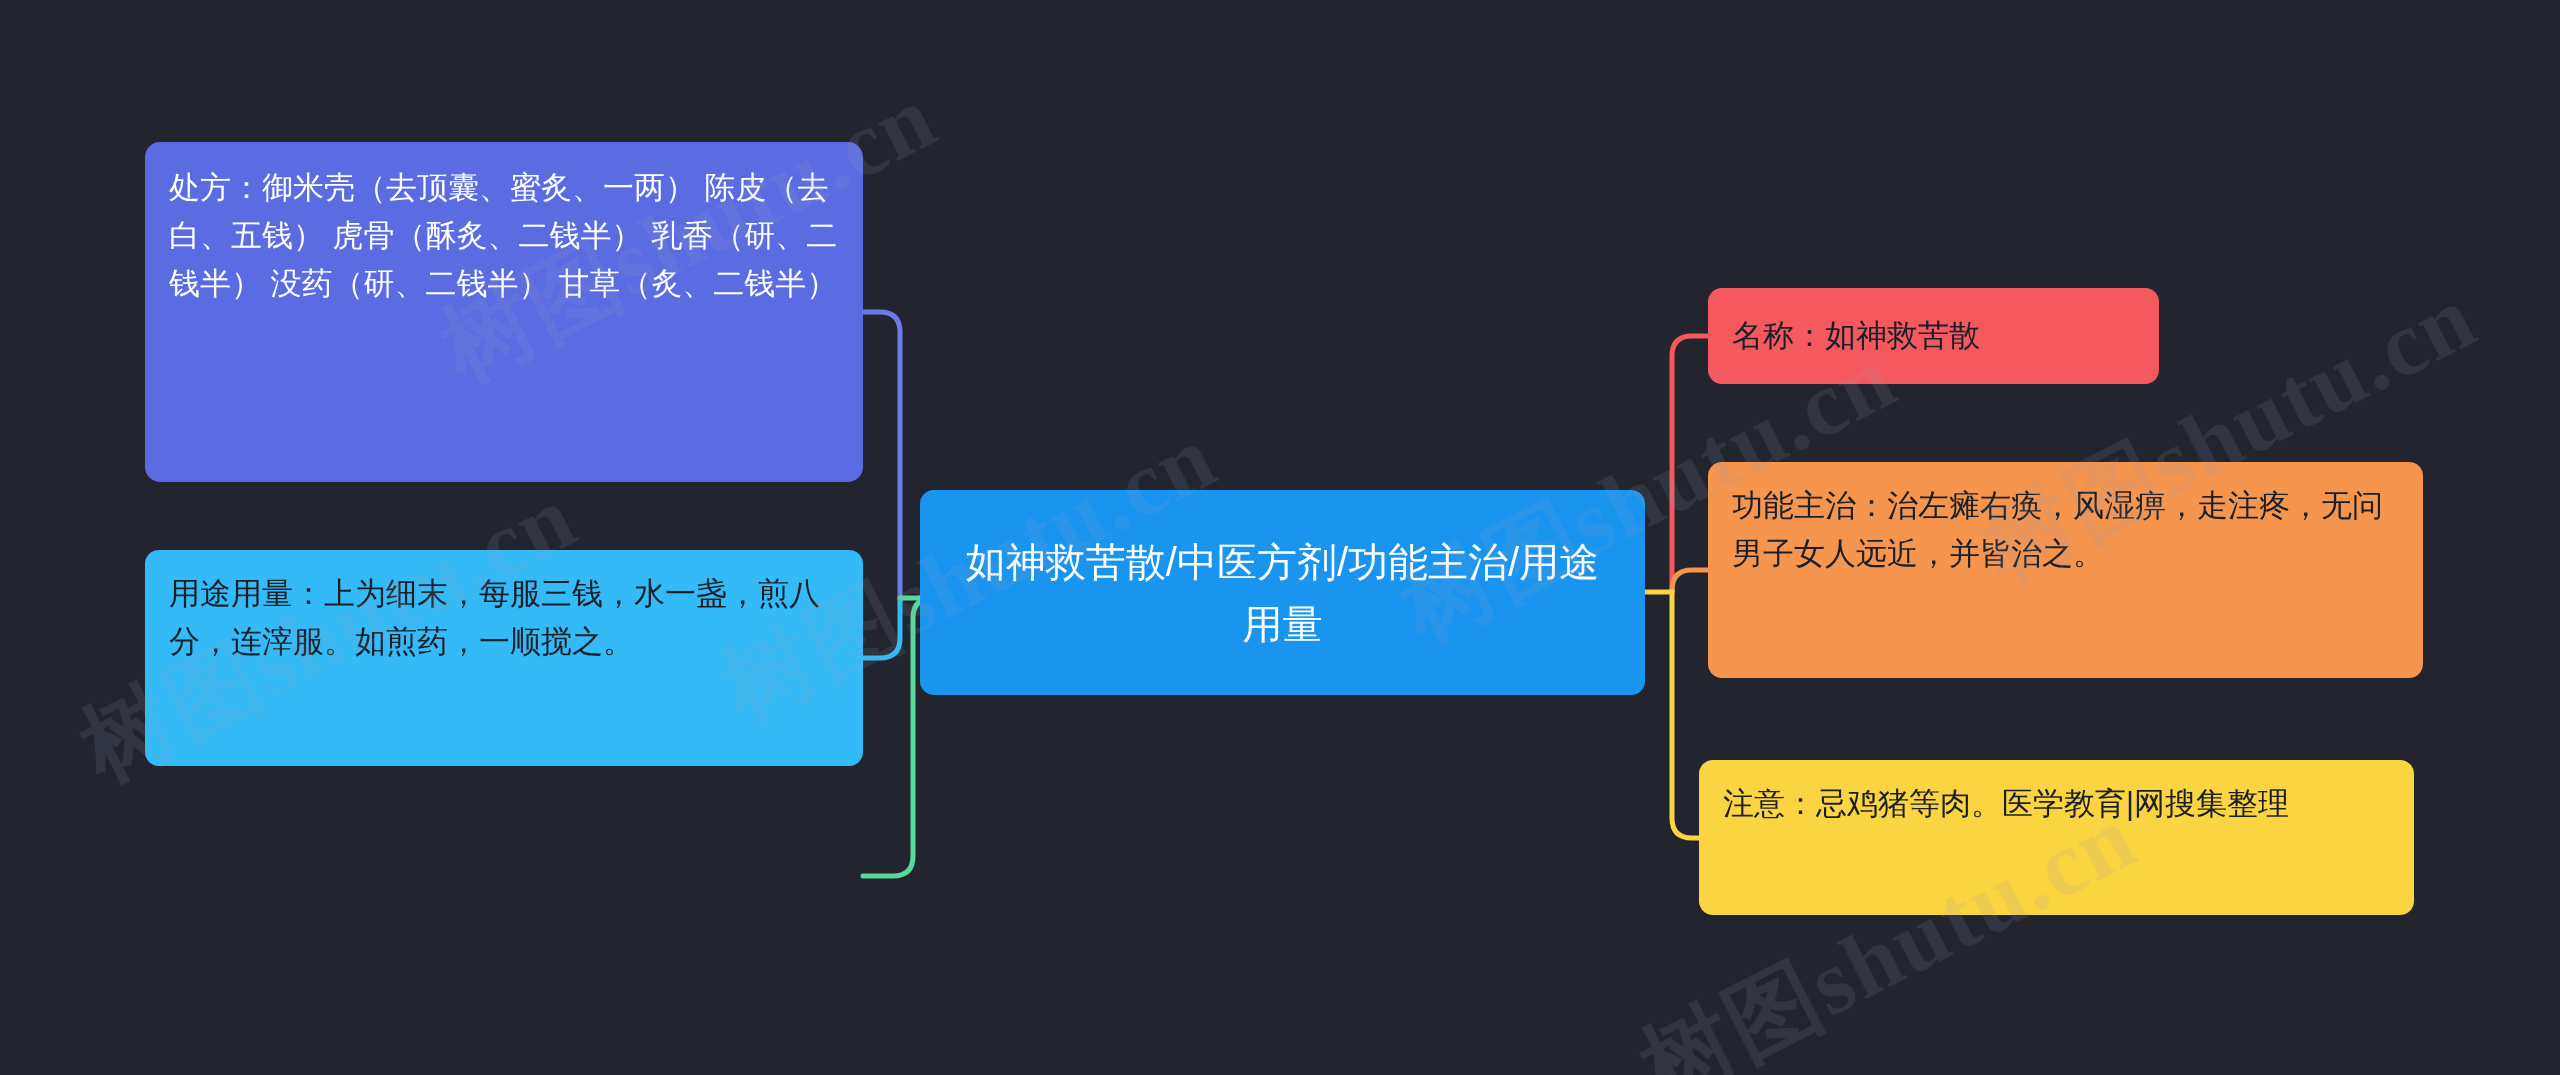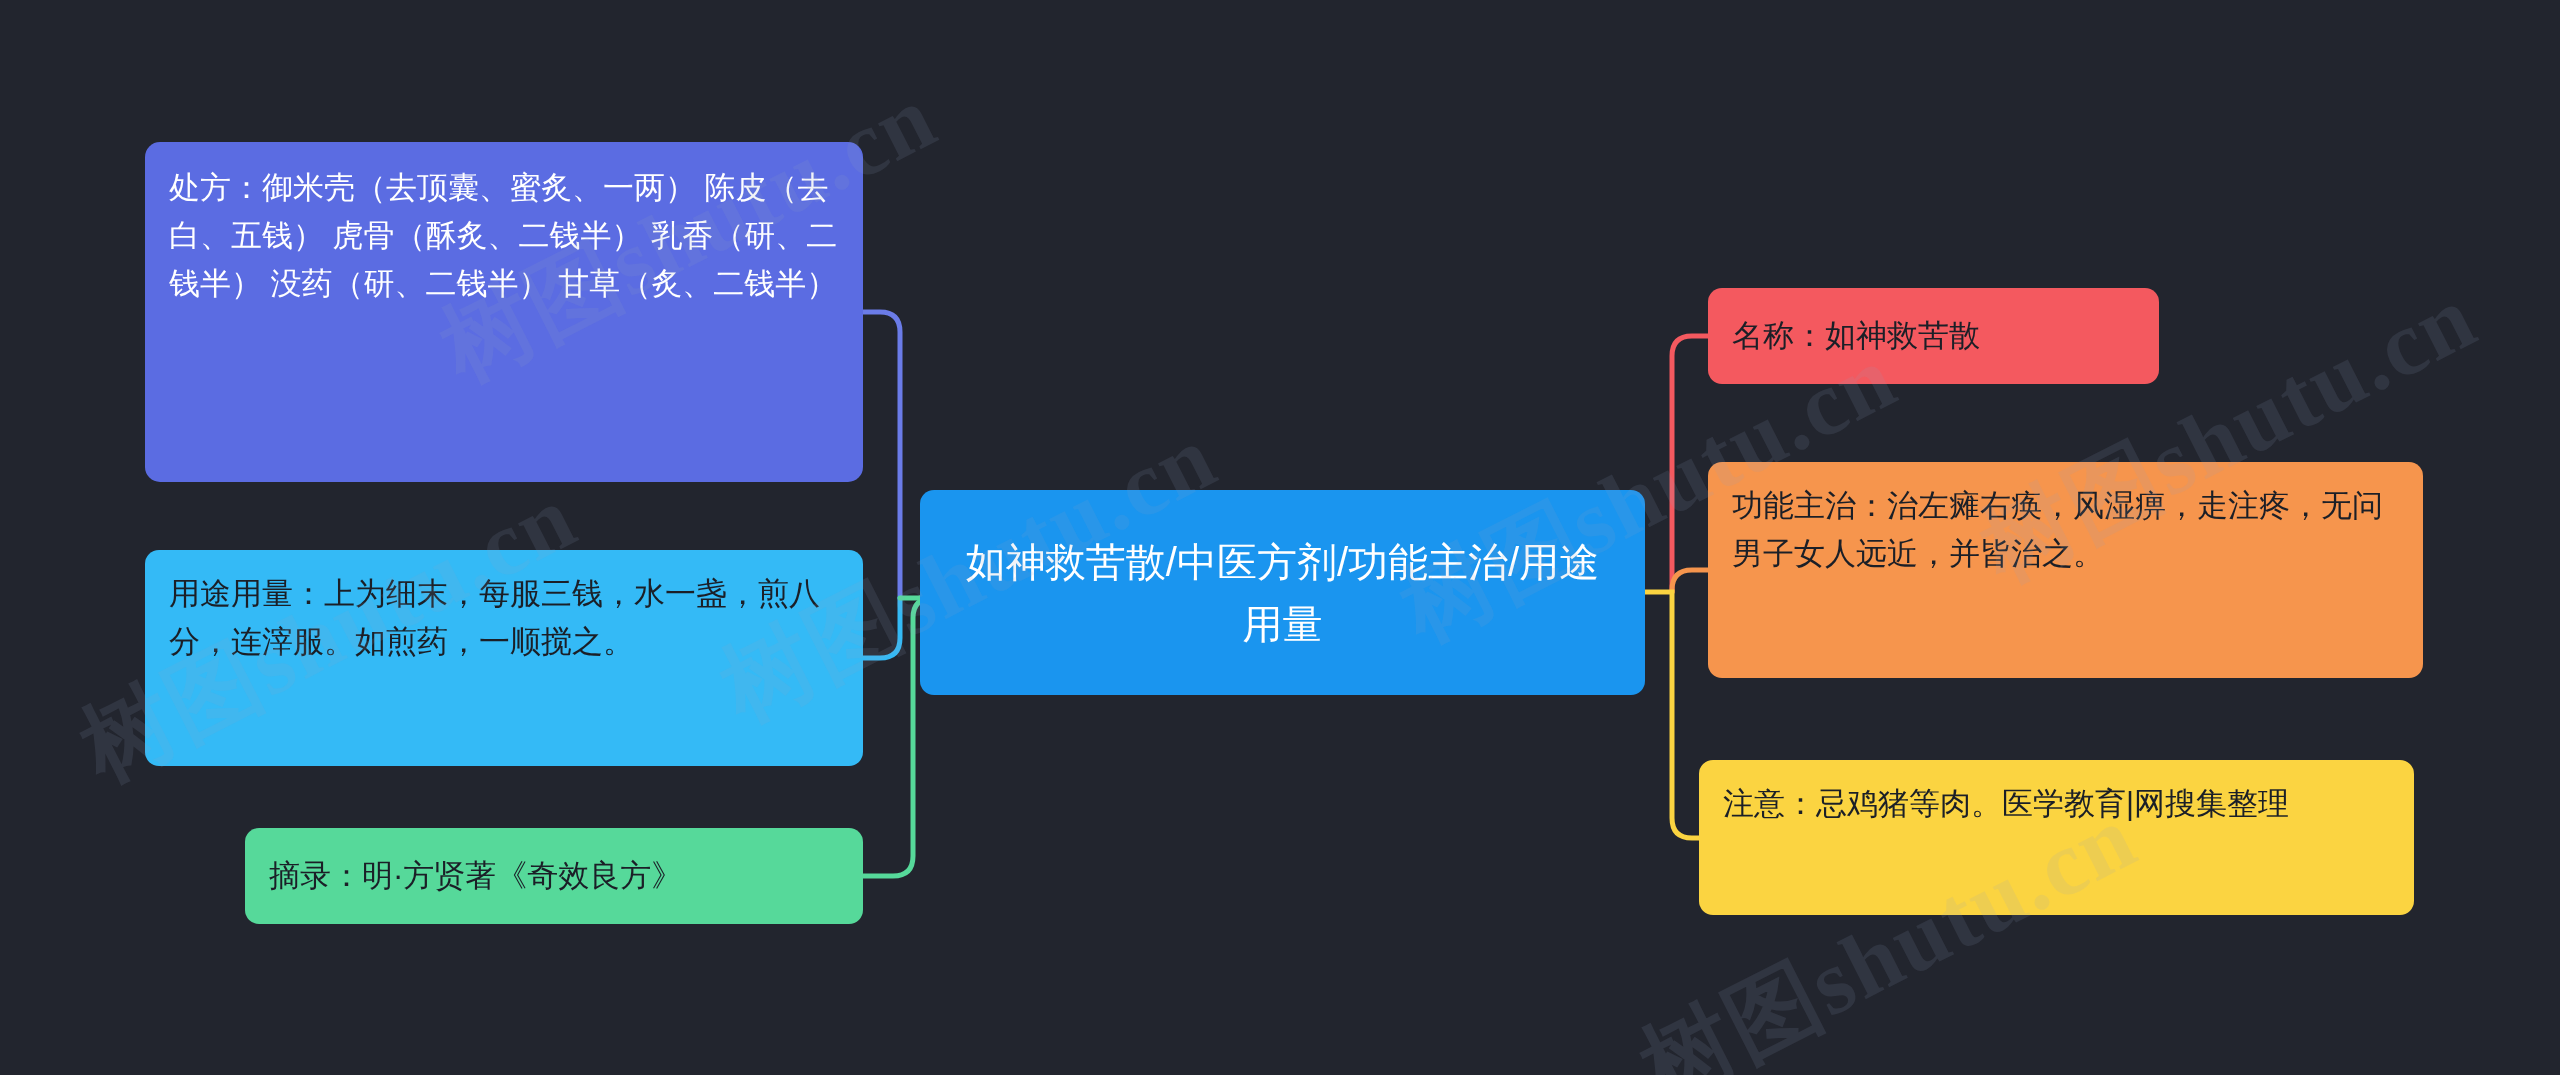--- a/index.html
+++ b/index.html
@@ -157,23 +157,20 @@
   </div>
 
   <div class="node n-purple" style="left:145px; top:142px; width:718px; height:340px;border-radius:15px;">
     <span class="txt">处方：御米壳（去顶囊、蜜炙、一两） 陈皮（去白、五钱） 虎骨（酥炙、二钱半） 乳香（研、二钱半） 没药（研、二钱半） 甘草（炙、二钱半）</span>
   </div>
 
   <div class="node n-cyan" style="left:145px; top:550px; width:718px; height:216px;justify-content:center;">
     <span class="txt">用途用量：上为细末，每服三钱，水一盏，煎八分，连滓服。如煎药，一顺搅之。</span>
   </div>
 
-  <div class="node n-green" style="left:245px; top:828px; width:618px; height:96px;">
-    <span class="txt">摘录：明·方贤著《奇效良方》</span>
-  </div>
 
   <div class="node n-root" style="left:920px; top:490px; width:725px; height:205px;">
     <span class="txt">如神救苦散/中医方剂/功能主治/用途用量</span>
   </div>
 
   <div class="node n-red" style="left:1708px; top:288px; width:451px; height:96px;">
     <span class="txt">名称：如神救苦散</span>
   </div>
 
   <div class="node n-orange" style="left:1708px; top:462px; width:715px; height:216px;">

